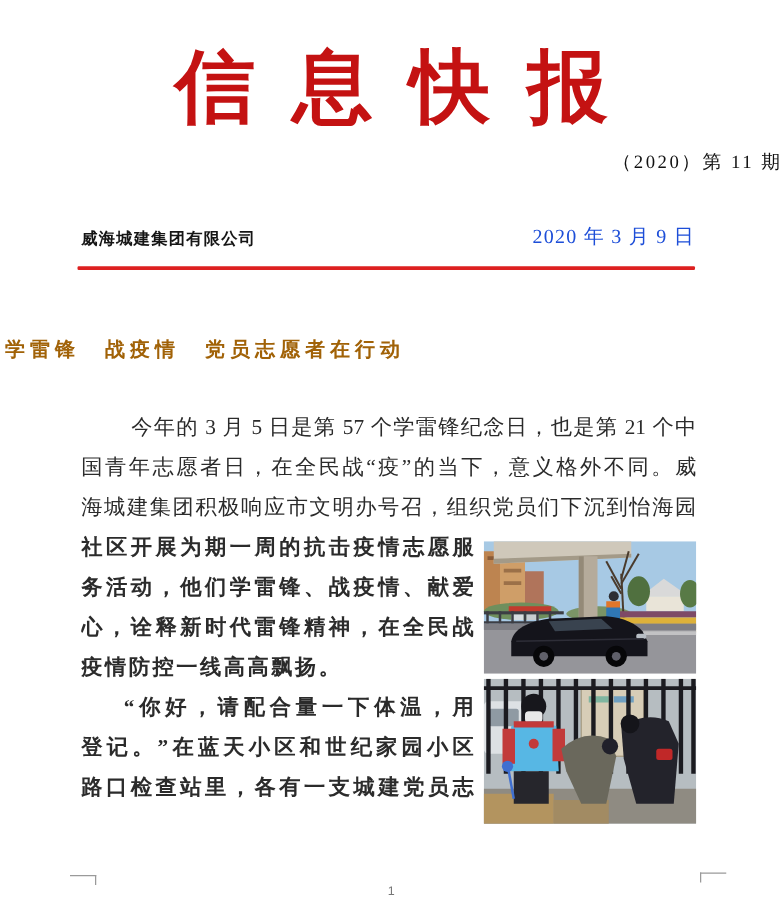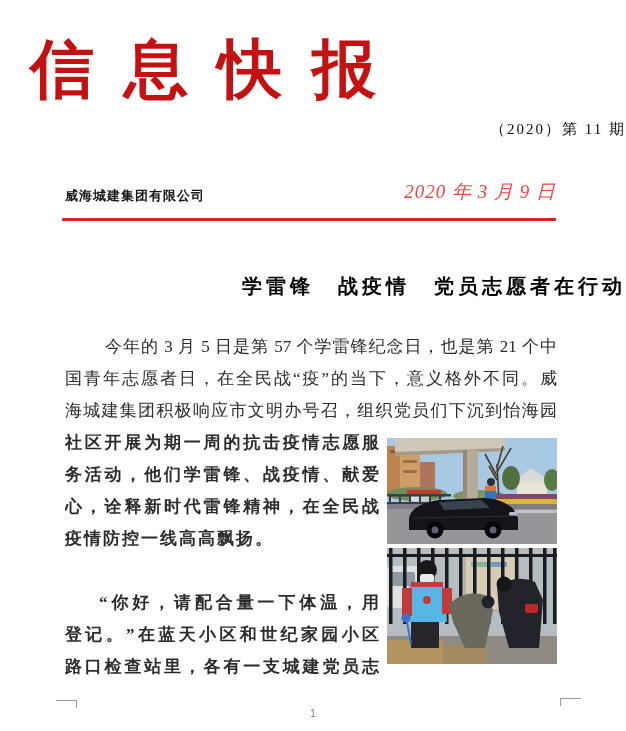--- a/index.html
+++ b/index.html
@@ -7,20 +7,21 @@
     position:relative;
     width:626px;height:731px;
     background:#ffffff;
     font-family:"Liberation Serif","DejaVu Serif",serif;
     color:#2b2b2b;
     overflow:hidden;
   }
   
   .masthead-title{
     margin-top:30px;
+    text-align:center;
     font-size:64px;
     line-height:80px;
     font-weight:700;
     letter-spacing:30px;
     padding-left:30px; 
     color:#C41212;
     font-family:"Liberation Serif","DejaVu Serif",serif;
   }
   .issue-line{
     margin-top:10px;
@@ -36,56 +37,55 @@
     align-items:flex-end;
   }
   .org-name{
     font-family:"Liberation Sans","DejaVu Sans",sans-serif;
     font-weight:600;
     font-size:13px;
     letter-spacing:1px;
     color:#151515;
   }
   .issue-date{
-    font-size:19px;
+    font-size:16px;
     letter-spacing:1px;
-    color:#ef4444;
-    font-style:italic;
+    color:#1d4ed8;
   }
   .red-rule{
     margin:13px 70px 0 62px;
     height:3px;
     background:#DD2020;
     border-radius:1px;
   }
   
   .headline{
     margin-top:50px;
-    text-align:right;
-    font-size:20px;
+    text-align:left;
+    font-size:16px;
     line-height:30px;
     font-weight:700;
     letter-spacing:4px;
     padding-left:4px;
-    color:#000000;
+    color:#a16207;
   }
   .body-block{
     margin:30px 69px 0 65px; 
     font-size:17px;
   }
   .line{
     line-height:32px;
     height:32px;
     text-align:justify;
     text-align-last:justify;
     white-space:nowrap;
     overflow:hidden;
   }
   .line.indent-first{padding-left:40px;}
-  .line.indent-quote{padding-left:34px;margin-top:32px;}
+  .line.indent-quote{padding-left:34px;}
   .line.no-just{
     text-align:left;
     text-align-last:left;
     letter-spacing:2px;
   }
   .wrap-row{
     display:flex;
     justify-content:space-between;
     font-weight:bold;
   }

